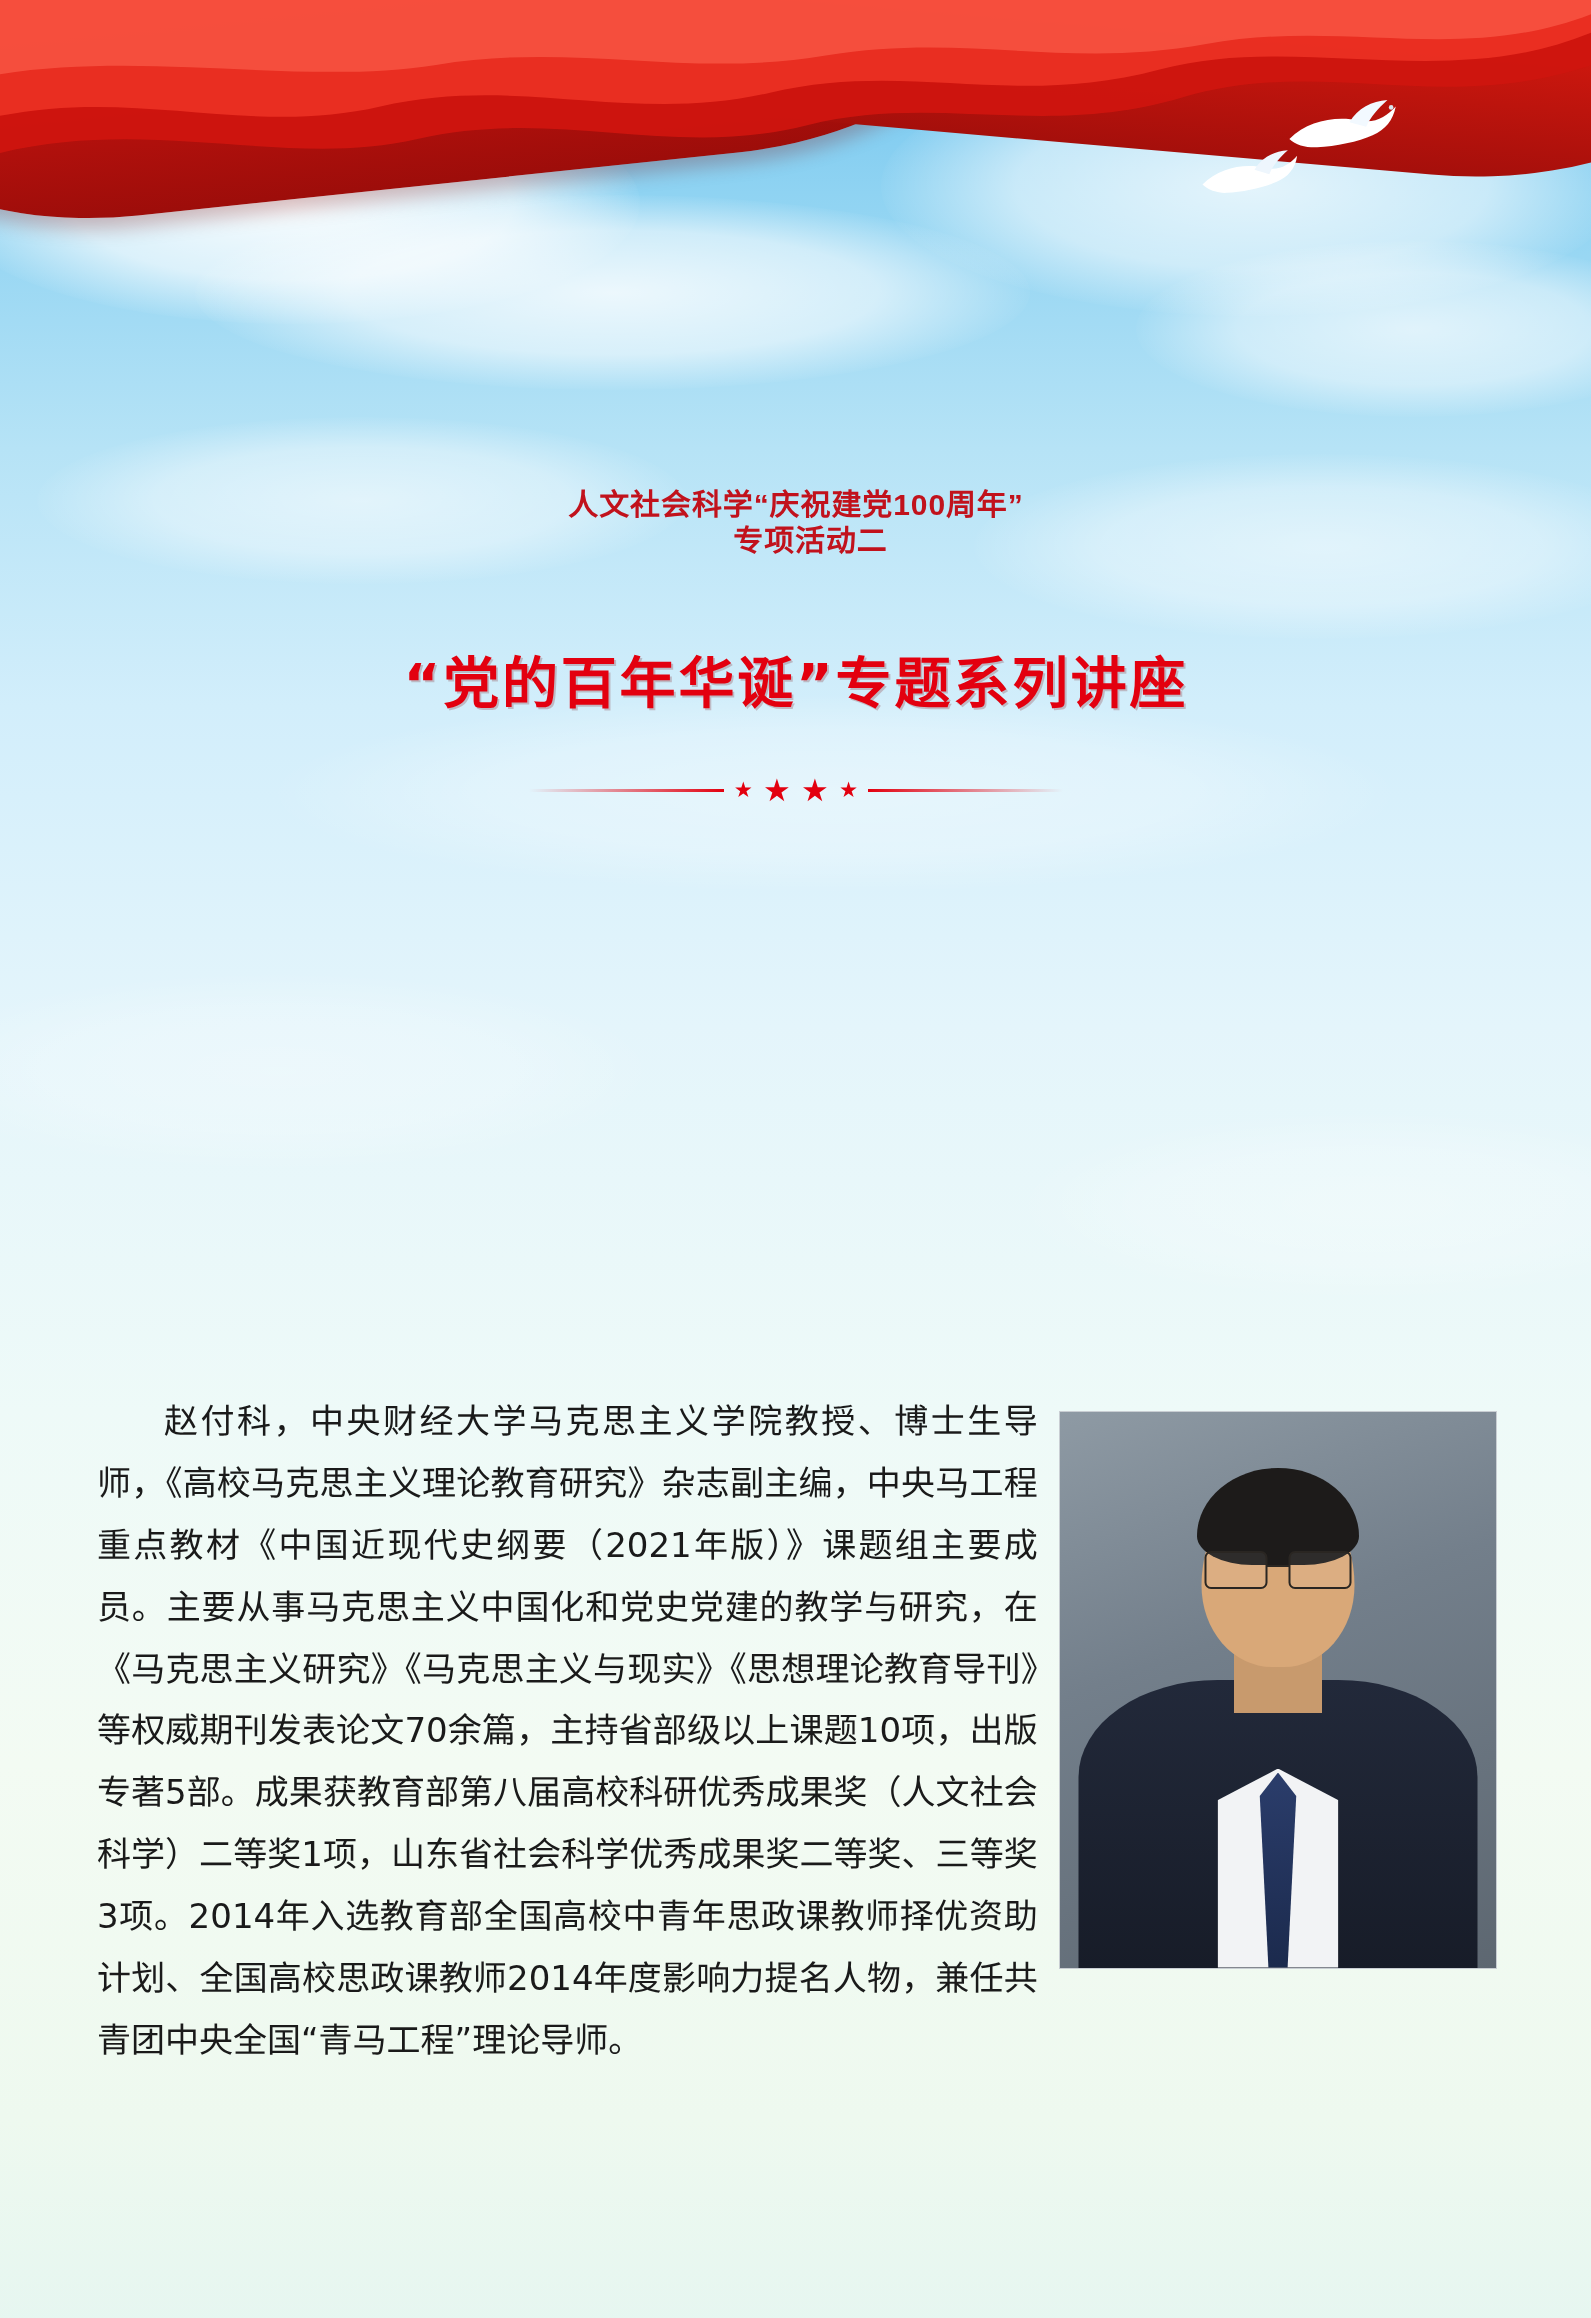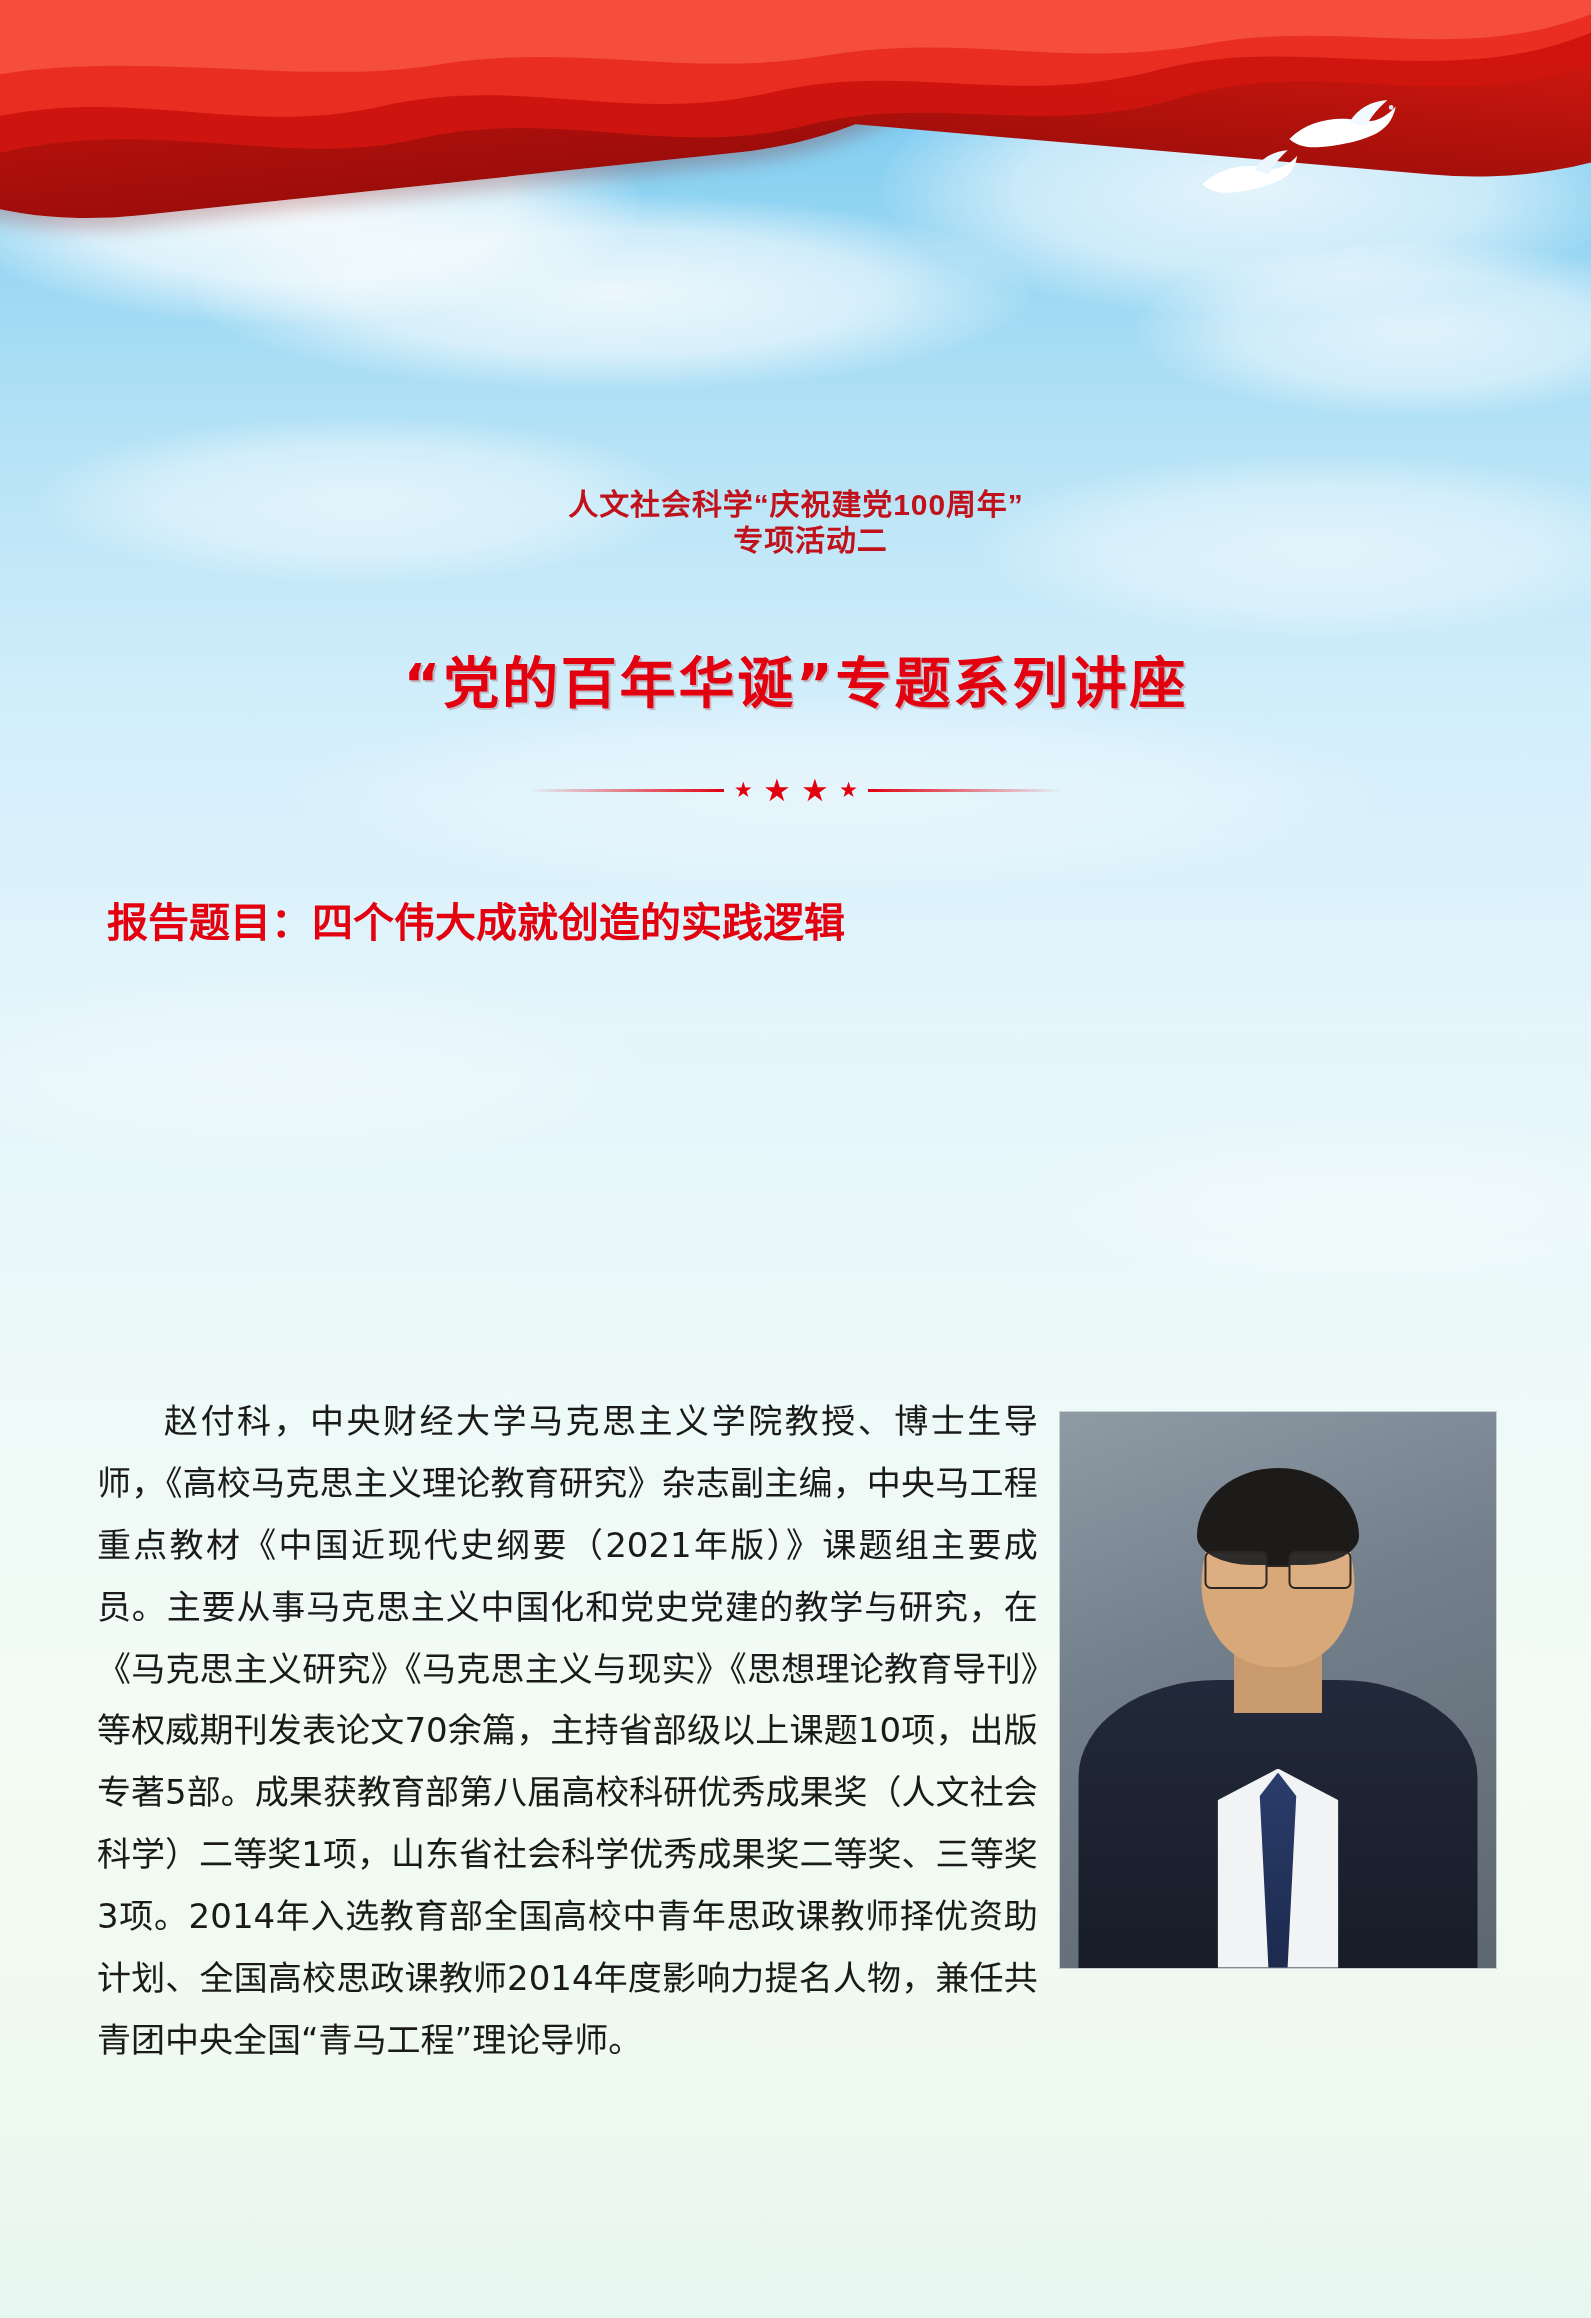--- a/index.html
+++ b/index.html
@@ -293,21 +293,20 @@
   <div class="star-divider">
     <span class="bar"></span>
     <span class="st">★</span>
     <span class="st big">★</span>
     <span class="st big">★</span>
     <span class="st">★</span>
     <span class="bar right"></span>
   </div>
 
   <div class="info">
-    <div class="info-row">报告题目：四个伟大成就创造的实践逻辑</div>
   </div>
 
   <div class="body-wrap">
     <div class="photo">
       <div class="body"></div>
       <div class="neck"></div>
       <div class="shirt"></div>
       <div class="tie"></div>
       <div class="head"></div>
       <div class="hair"></div>

